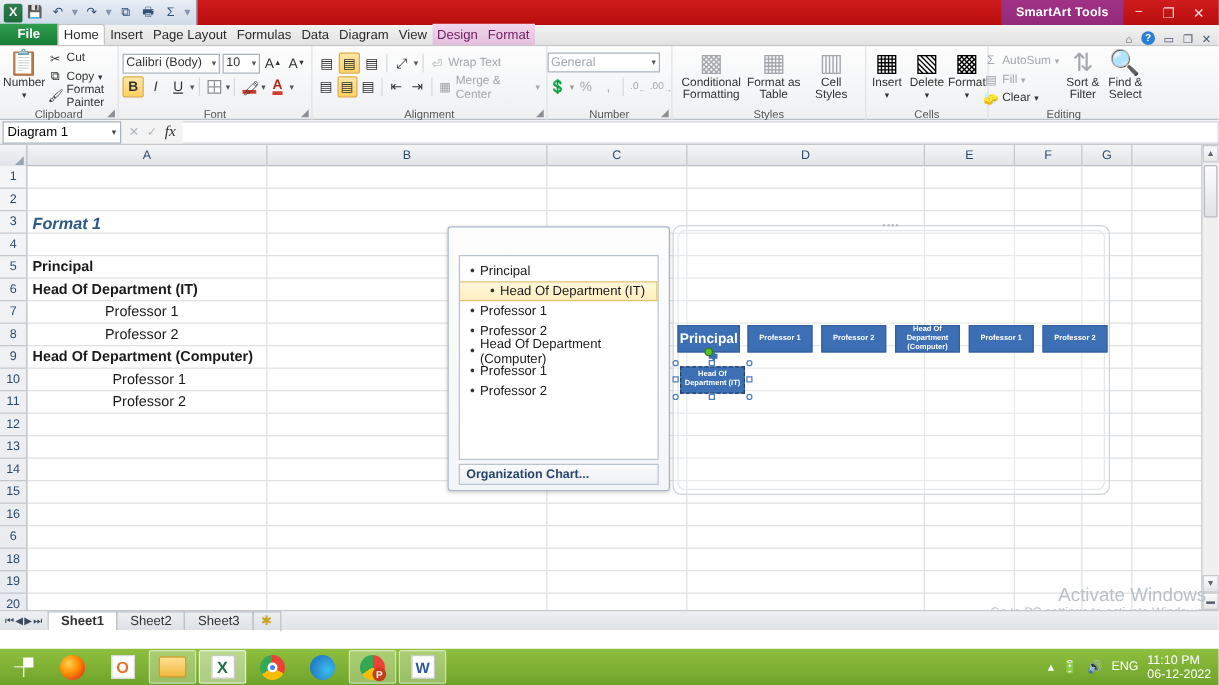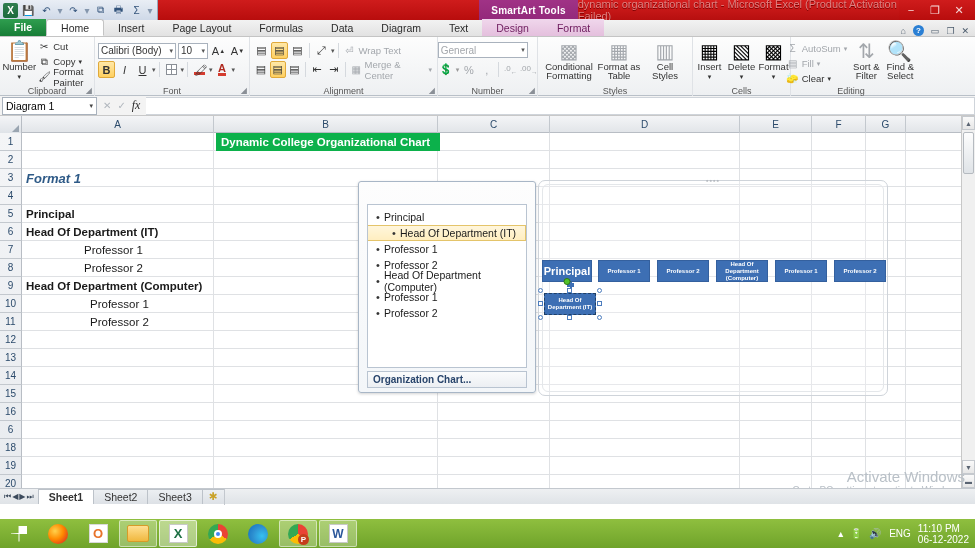--- a/index.html
+++ b/index.html
@@ -46,21 +46,21 @@
   .winbtn{ width:24px;height:18px;display:flex;align-items:center;justify-content:center;
            color:#f4d6d6; font-size:11px;}
 
   
   .tabbar{
     position:absolute; left:0; top:20px; width:975px; height:17px;
     background:linear-gradient(#f2f2f2,#e2e2e2);
     border-bottom:1px solid #c4c4c4;
     display:flex; align-items:flex-end; font-size:10.5px;
   }
-  .tab{ padding:2px 14px 2px; height:16px; line-height:12px; color:#2b2b2b; cursor:default;}
+  .tab{ padding:2px 4px 2px; height:16px; line-height:12px; color:#2b2b2b; cursor:default;}
   .tab.file{ background:linear-gradient(#2f9e4f,#177d36); color:#fff; font-weight:bold;
              padding:2px 14px; height:17px; line-height:13px;}
   .tab.active{ background:#fff; border:1px solid #c4c4c4; border-bottom:1px solid #fff;
                border-radius:3px 3px 0 0; height:17px; line-height:13px; font-weight:normal;}
   .tab.ctx{ color:#6e1c5e; }
   .tabbar .ctxgroup{ background:linear-gradient(#f0d7ec,#e4bfdd); display:flex; height:17px;
                      align-items:flex-end; }
 
   
   .ribbon{
@@ -284,37 +284,36 @@
       <div class="qicon sep">▾</div>
       <div class="qicon">↷</div>
       <div class="qicon sep">▾</div>
       <div class="qicon">⧉</div>
       <div class="qicon">🖶</div>
       <div class="qicon">Σ</div>
       <div class="qicon sep">▾</div>
     </div>
     <div class="title-red-fill"></div>
     <div class="smartart-tab-title">SmartArt Tools</div>
-    <div class="doc-title">dynamic organizational chart  -  Microsoft Excel (Product Activation Failed)</div>
     <div class="winbtns">
       <div class="winbtn">−</div>
       <div class="winbtn">❐</div>
       <div class="winbtn">✕</div>
     </div>
   </div>
 
   <div class="tabbar">
     <div class="tab file">File</div>
     <div class="tab active">Home</div>
     <div class="tab">Insert</div>
     <div class="tab">Page Layout</div>
     <div class="tab">Formulas</div>
     <div class="tab">Data</div>
     <div class="tab">Diagram</div>
-    <div class="tab">Text</div>
+    <div class="tab">View</div>
     <div class="ctxgroup">
       <div class="tab ctx">Design</div>
       <div class="tab ctx">Format</div>
     </div>
     <div style="flex:1"></div>
     <div style="display:flex;gap:7px;padding-right:6px;align-items:center;color:#4a5a6b;font-size:9px;">
       <span>⌂</span>
       <span style="width:11px;height:11px;border-radius:50%;background:#2a7fd4;color:#fff;display:inline-flex;align-items:center;justify-content:center;font-size:8px;font-weight:bold;">?</span>
       <span>▭</span>
       <span>❐</span>
@@ -603,21 +602,20 @@
         <div class="gline-h" style="top: 161px;"></div>
         <div class="gline-h" style="top: 143px;"></div>
         <div class="gline-h" style="top: 125px;"></div>
         <div class="gline-h" style="top: 107px;"></div>
         <div class="gline-h" style="top: 89px;"></div>
         <div class="gline-h" style="top: 71px;"></div>
         <div class="gline-h" style="top: 53px;"></div>
         <div class="gline-h" style="top: 35px;"></div>
         <div class="gline-h" style="top: 17px;"></div>
 
-      <div class="cell greenhdr" style="left:194px; top:0px; width:224px;">Dynamic College Organizational Chart</div>
       <div class="cell format1" style="left:4px; top:36px;">Format 1</div>
       <div class="cell b" style="left:4px; top:72px;">Principal</div>
       <div class="cell b" style="left:4px; top:90px;">Head Of Department (IT)</div>
       <div class="cell" style="left:62px; top:108px;">Professor 1</div>
       <div class="cell" style="left:62px; top:126px;">Professor 2</div>
       <div class="cell b" style="left:4px; top:144px;">Head Of Department (Computer)</div>
       <div class="cell" style="left:68px; top:162px;">Professor 1</div>
       <div class="cell" style="left:68px; top:180px;">Professor 2</div>
     </div>
   </div>

